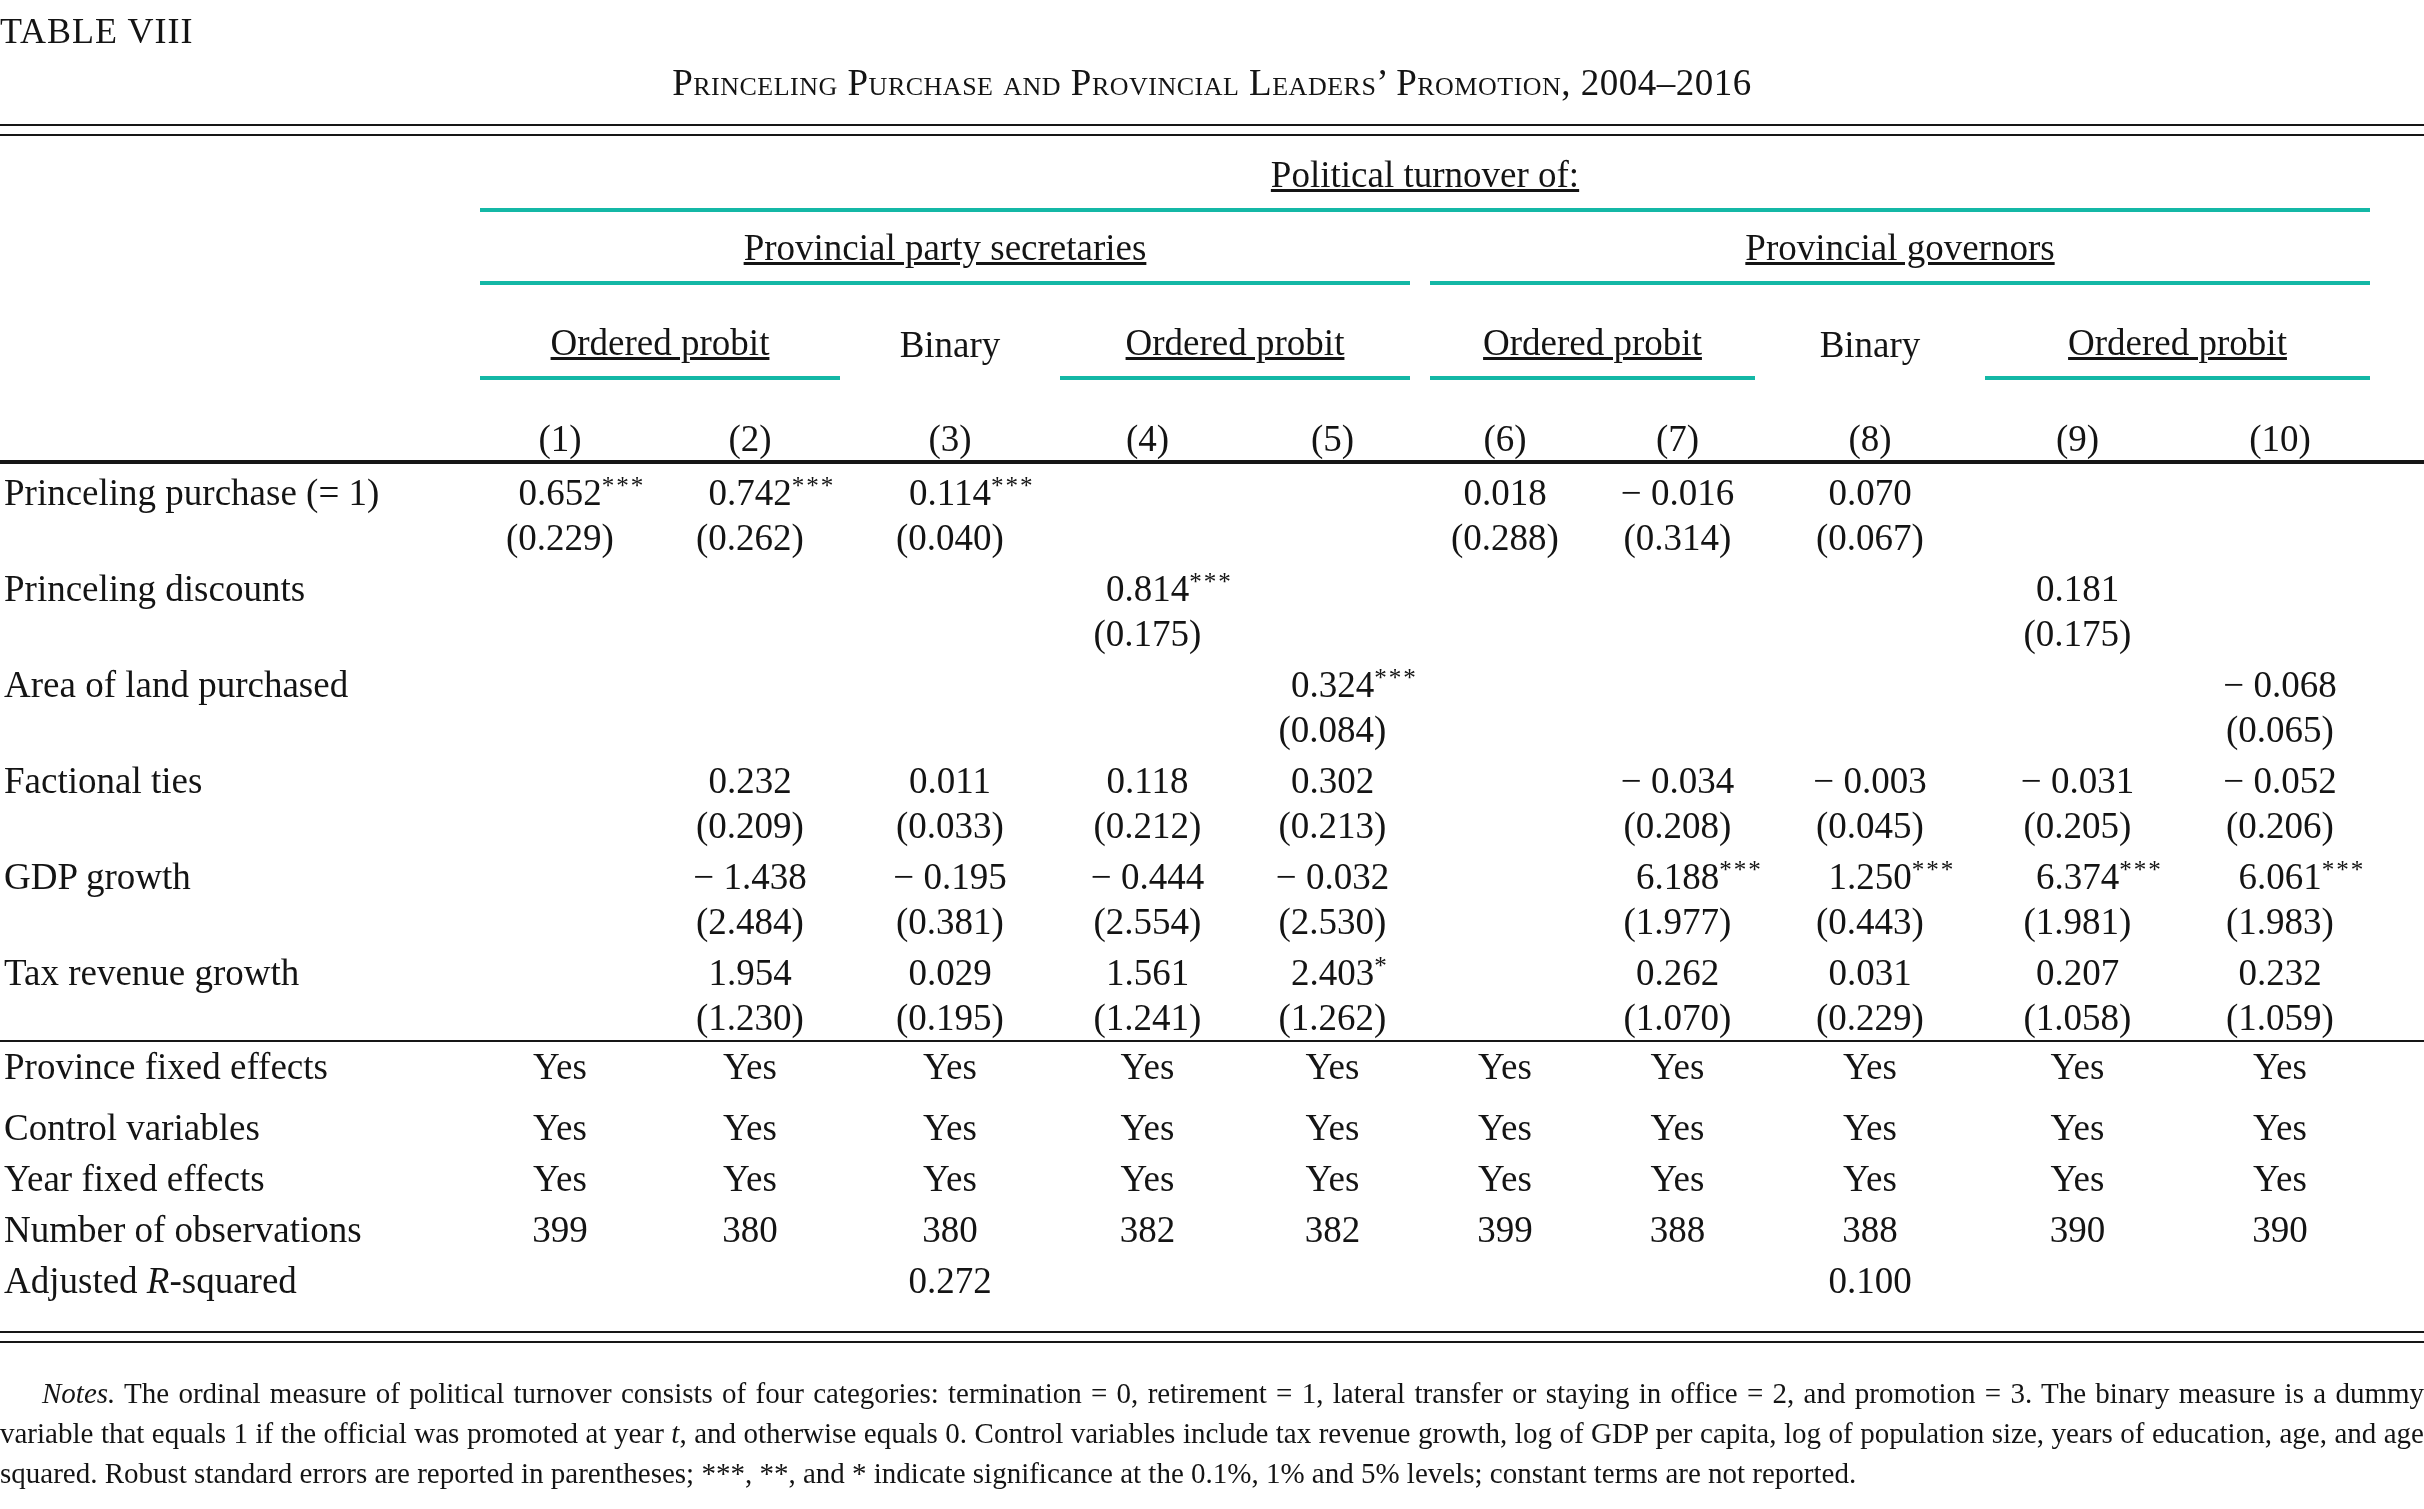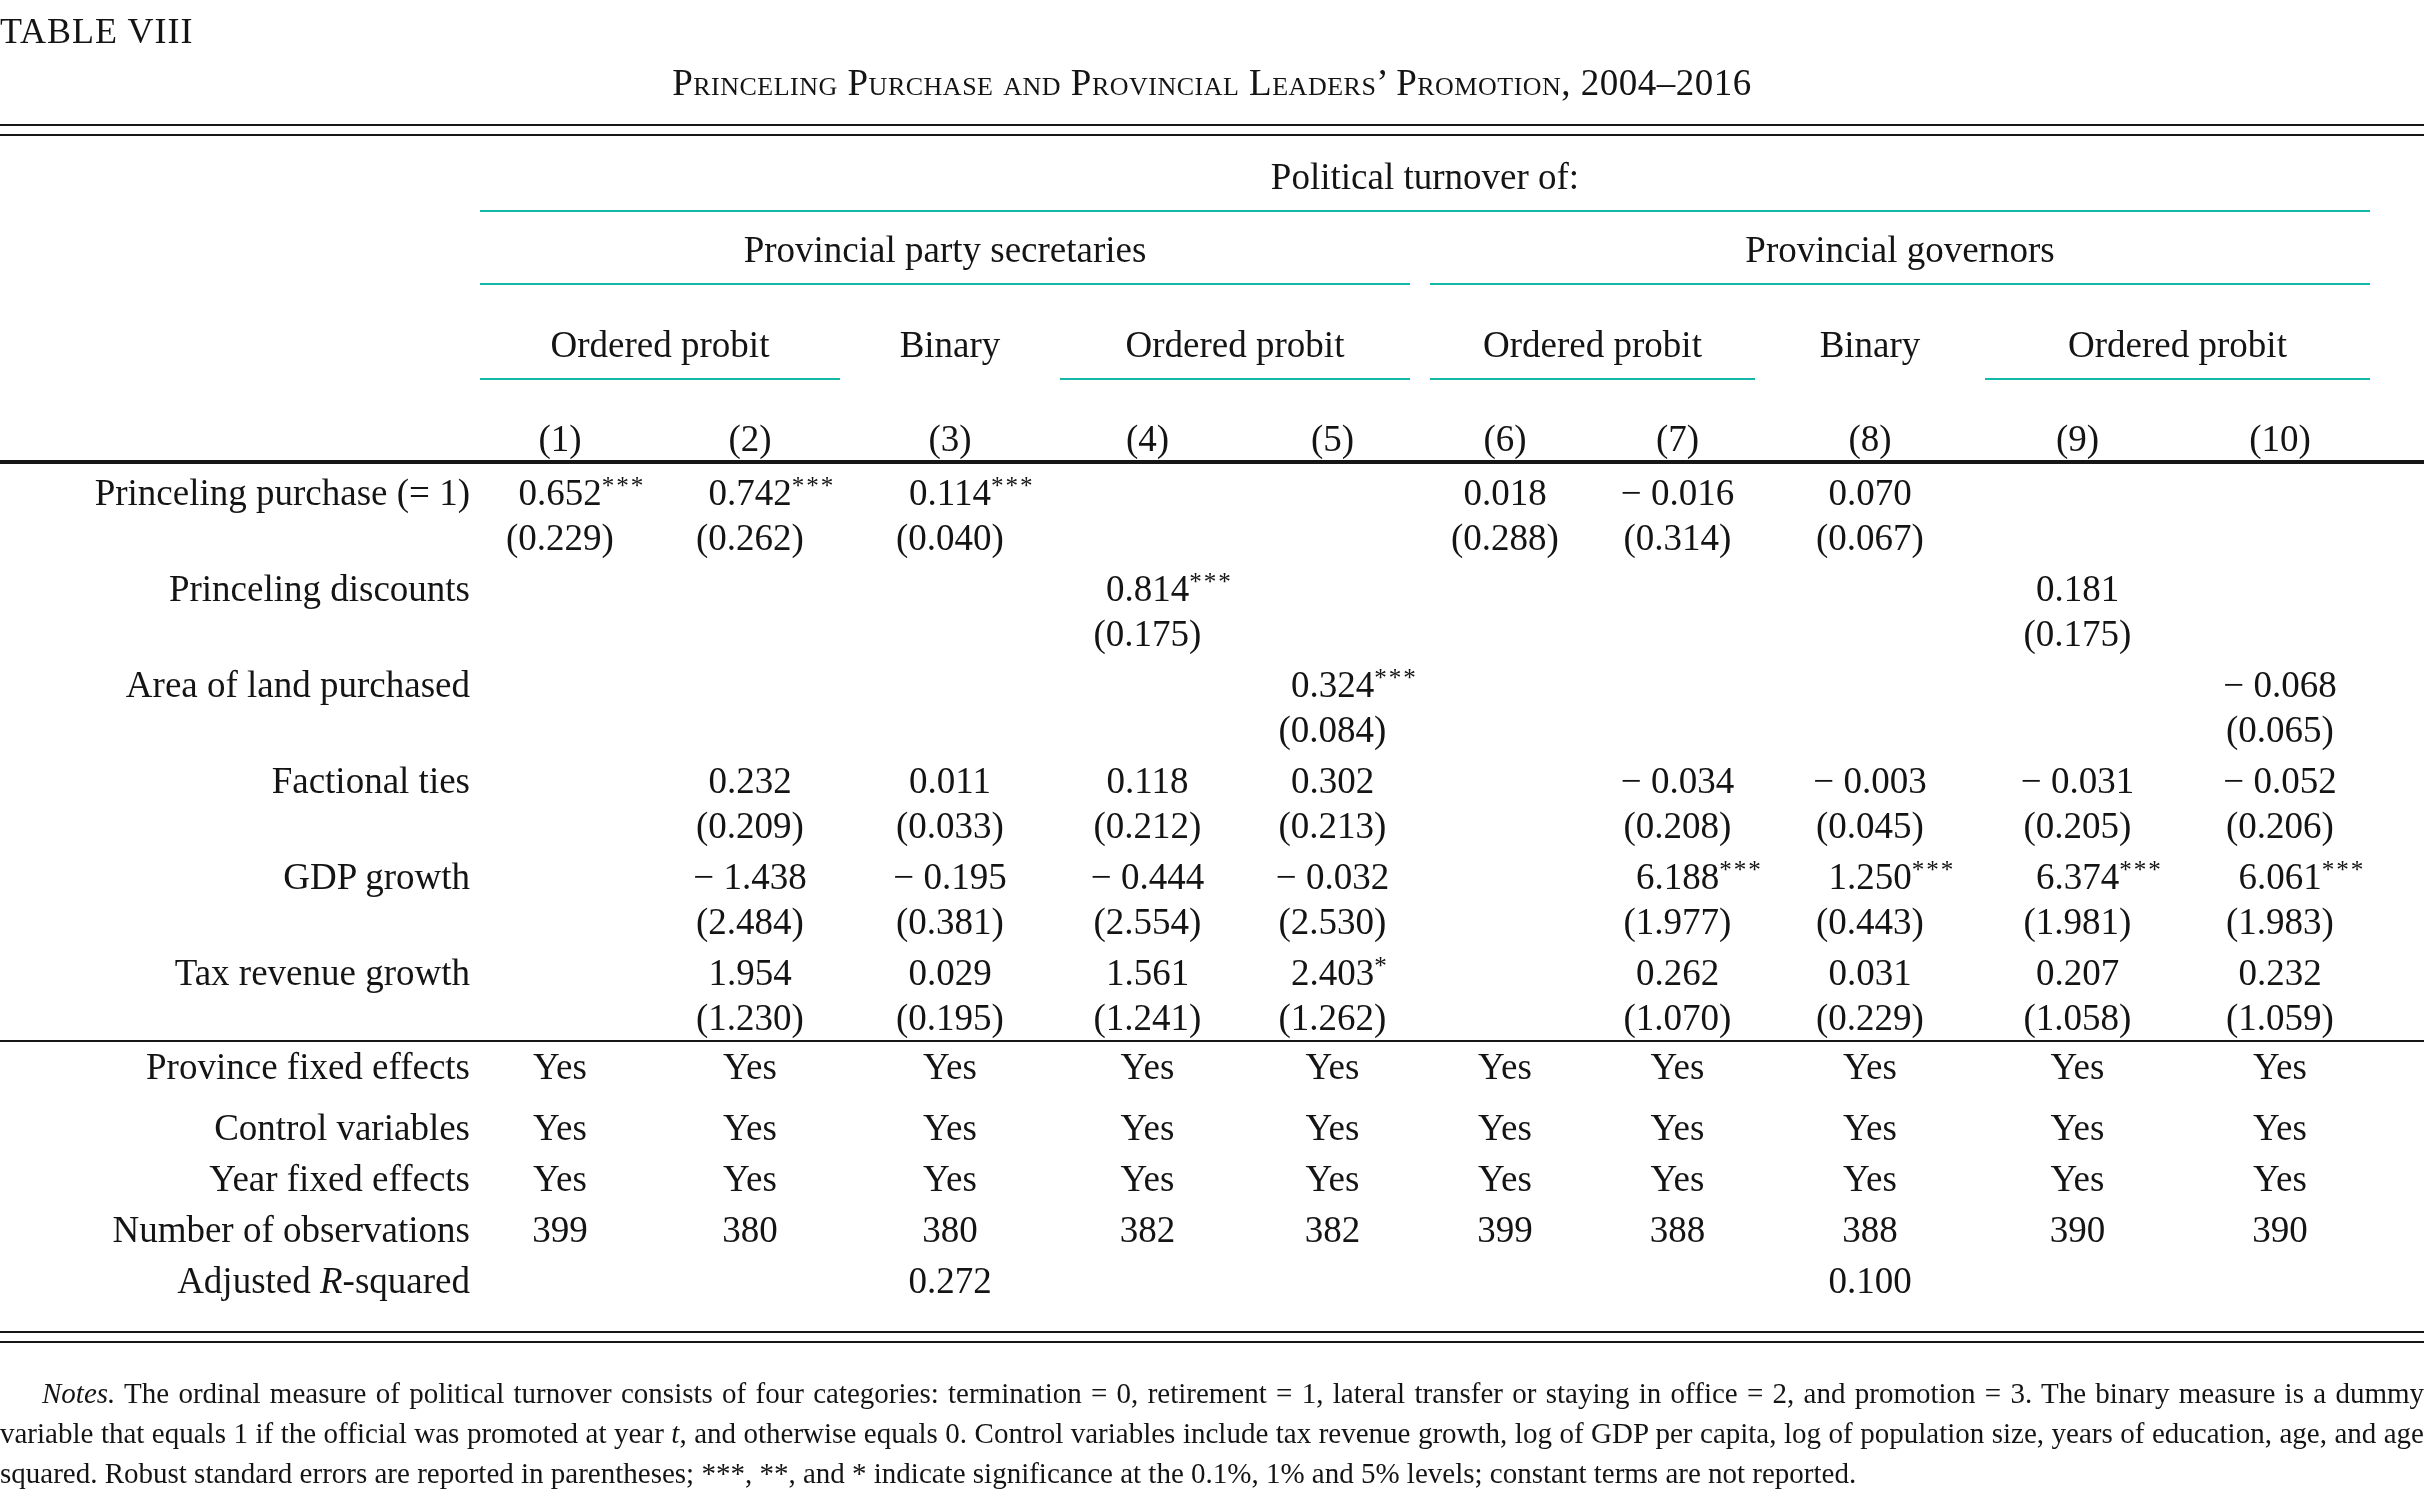--- a/index.html
+++ b/index.html
@@ -25,23 +25,23 @@
   table{
     border-collapse:collapse;table-layout:fixed;width:2424px;
     font-size:37px;
   }
   th,td{padding:0;font-weight:normal;text-align:center;vertical-align:bottom;}
   thead th{vertical-align:bottom;}
   tr.r1 th{height:76px;}
   tr.r2 th{height:73px;}
   tr.r3 th{height:95px;}
   tr.r4 th{height:80px;border-bottom:4px solid #161616;}
-  .u{display:block;border-bottom:2px solid #14b8a6;padding-bottom:12px;margin:0 10px;}
+  .u{display:block;border-bottom:4px solid #14b8a6;padding-bottom:12px;margin:0 10px;text-decoration:underline;}
   .nu{display:block;padding-bottom:14px;margin:0 10px;}
-  td.lbl, th.lbl{text-align:right;padding-left:4px;white-space:nowrap;}
+  td.lbl, th.lbl{text-align:left;padding-left:4px;white-space:nowrap;}
   tr.est td{height:50px;vertical-align:bottom;padding-bottom:2px;}
   tr.se  td{height:44px;vertical-align:top;}
   tr.midrule td{border-top:2.5px solid #161616;height:0;line-height:0;}
   tr.sum td{height:46px;vertical-align:bottom;padding-bottom:5px;}
   tr.sum-first td{height:56px;}
   .st{
     display:inline-block;width:0;overflow:visible;white-space:nowrap;text-align:left;
     font-size:68%;vertical-align:0.45em;letter-spacing:2px;
   }
   .notes{

